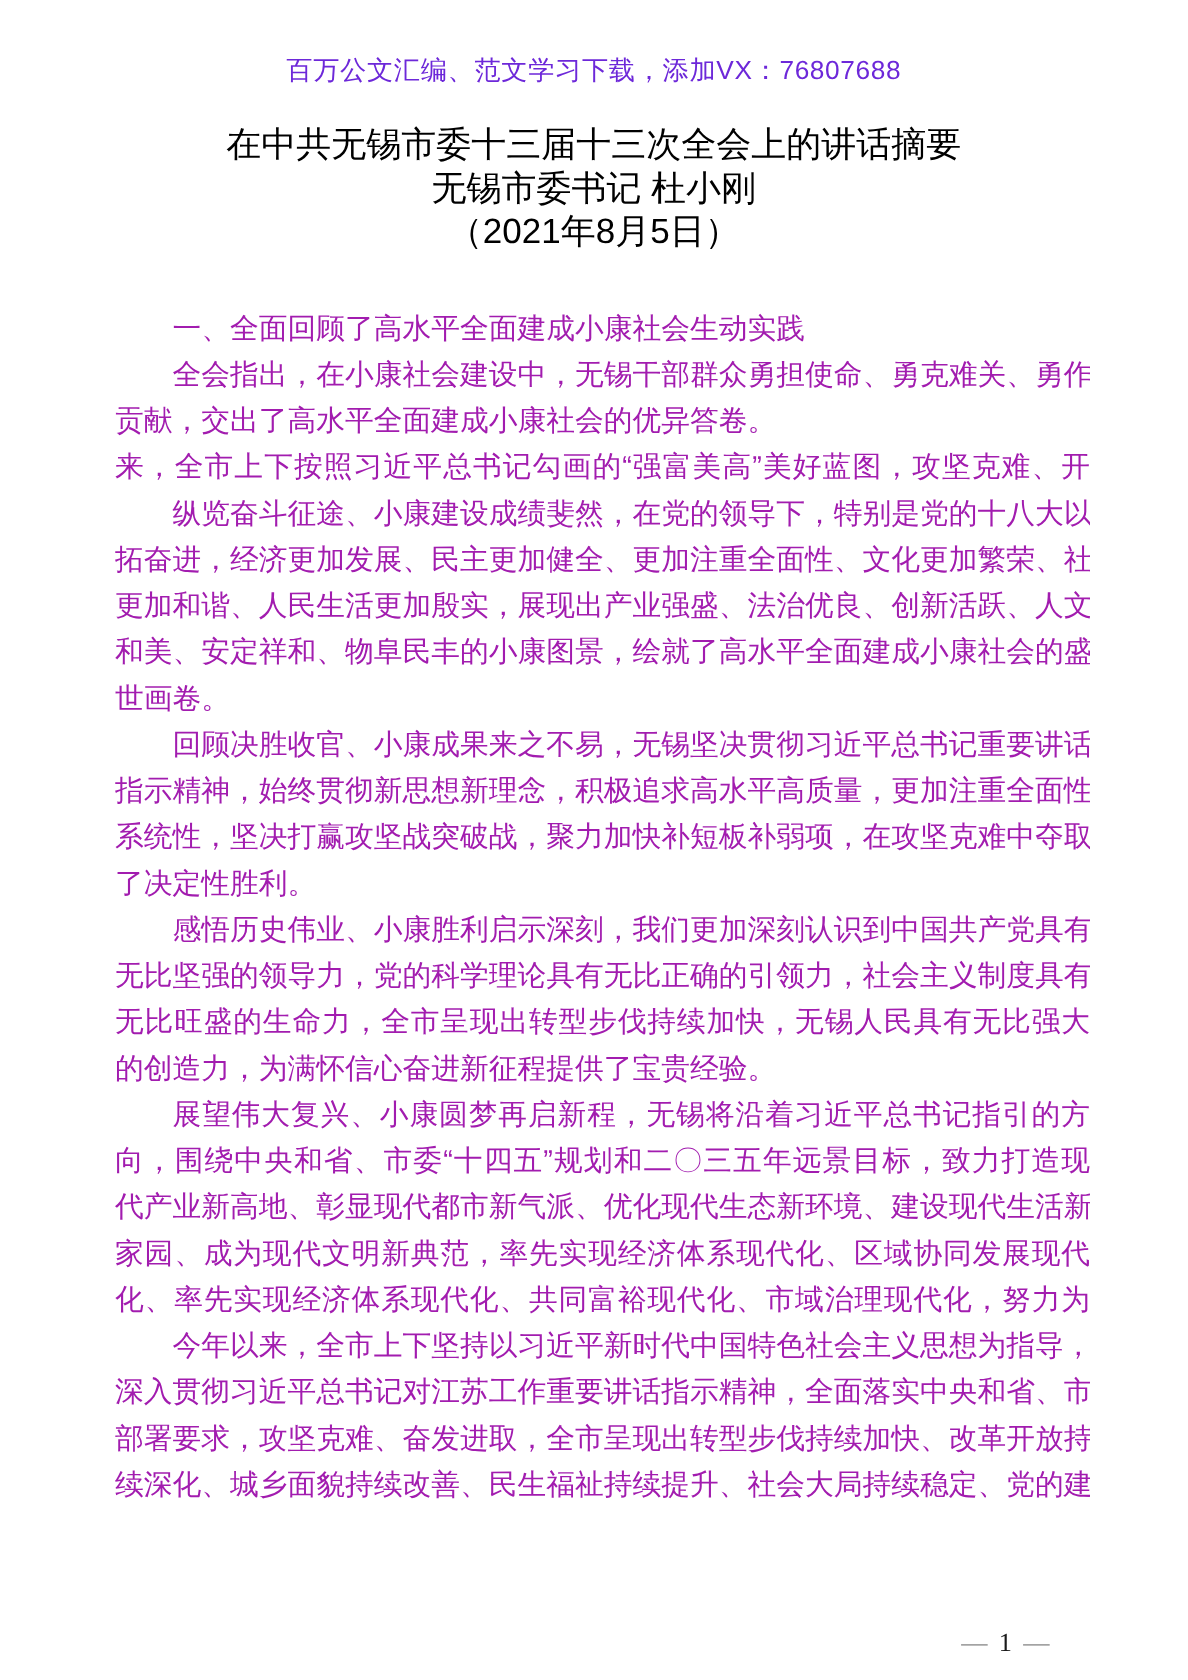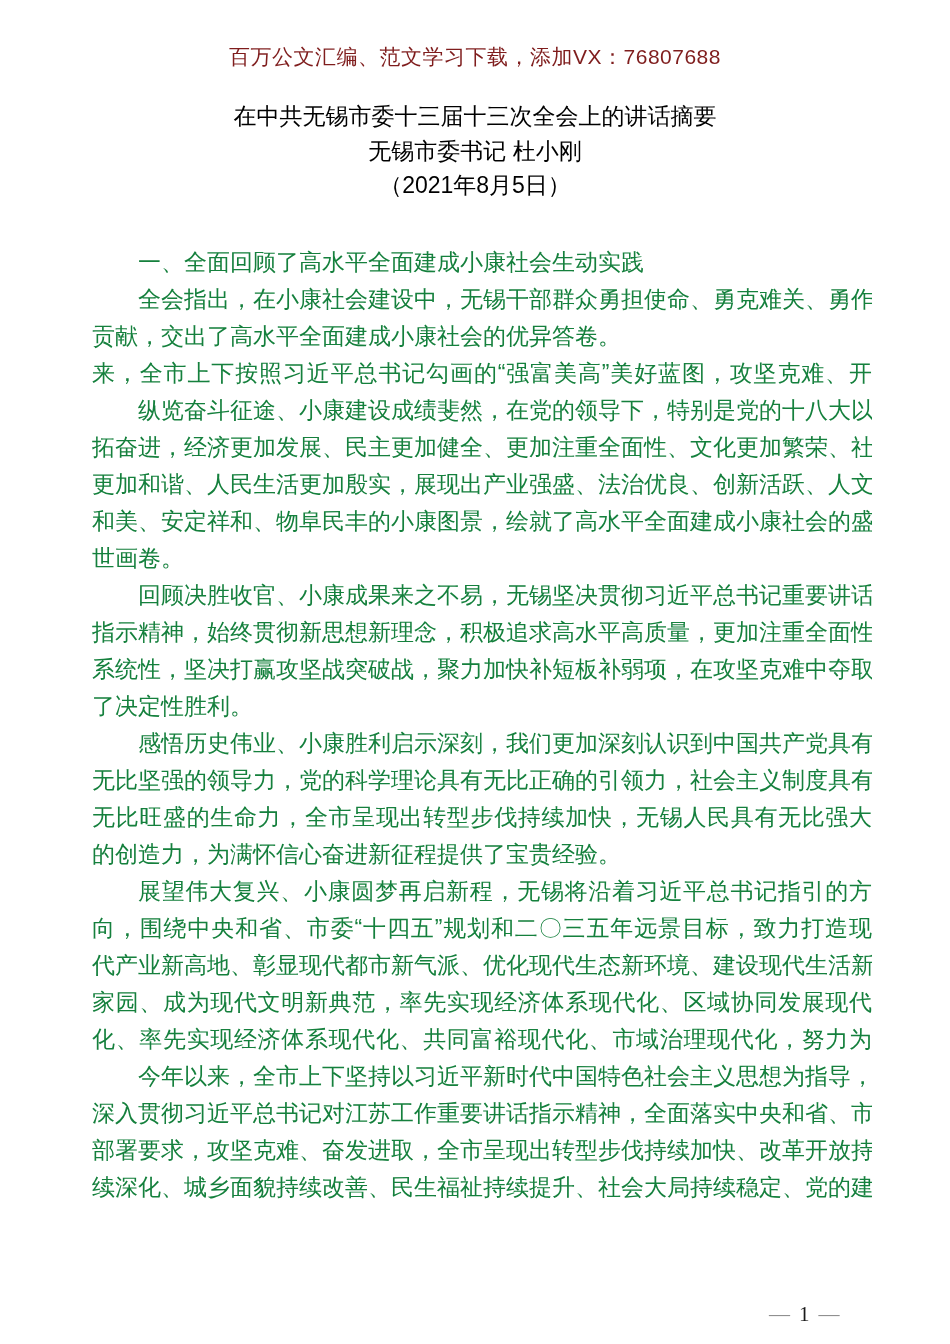--- a/index.html
+++ b/index.html
@@ -25,21 +25,21 @@
     font-size: 21px;
     line-height: 26px;
     letter-spacing: 0.5px;
   }
   .title-block {
     position: absolute;
     top: 99px;
     left: 0;
     width: 100%;
     text-align: center;
-    font-size: 23px;
+    font-size: 28px;
     line-height: 34.6px;
   }
   .doc-body {
     position: absolute;
     top: 244px;
     left: 92px;
     width: 780px;
     font-size: 23px;
     line-height: 37px;
   }
@@ -68,29 +68,29 @@
   .page-footer .dash {
     color: #8a8a8a;
     padding: 0 9px;
   }
 </style>
 </head>
 <body>
 
 <div class="page">
 
-  <div class="promo-header" style="color: #7f1d1d; text-align: center;">百万公文汇编、范文学习下载，添加VX：76807688</div>
+  <div class="promo-header" style="color: #6d28d9; text-align: center;">百万公文汇编、范文学习下载，添加VX：76807688</div>
 
   <div class="title-block">
     <div>在中共无锡市委十三届十三次全会上的讲话摘要</div>
     <div>无锡市委书记 杜小刚</div>
     <div>（2021年8月5日）</div>
   </div>
 
-  <div class="doc-body" style="color: #15803d;">
+  <div class="doc-body" style="color: #a21caf;">
       <div class="paragraph">
         <div class="line first para-end">一、全面回顾了高水平全面建成小康社会生动实践</div>
       </div>
       <div class="paragraph">
         <div class="line first">全会指出，在小康社会建设中，无锡干部群众勇担使命、勇克难关、勇作</div>
         <div class="line para-end">贡献，交出了高水平全面建成小康社会的优异答卷。</div>
       </div>
       <div class="paragraph">
         <div class="line">来，全市上下按照习近平总书记勾画的“强富美高”美好蓝图，攻坚克难、开</div>
         <div class="line first">纵览奋斗征途、小康建设成绩斐然，在党的领导下，特别是党的十八大以</div>

